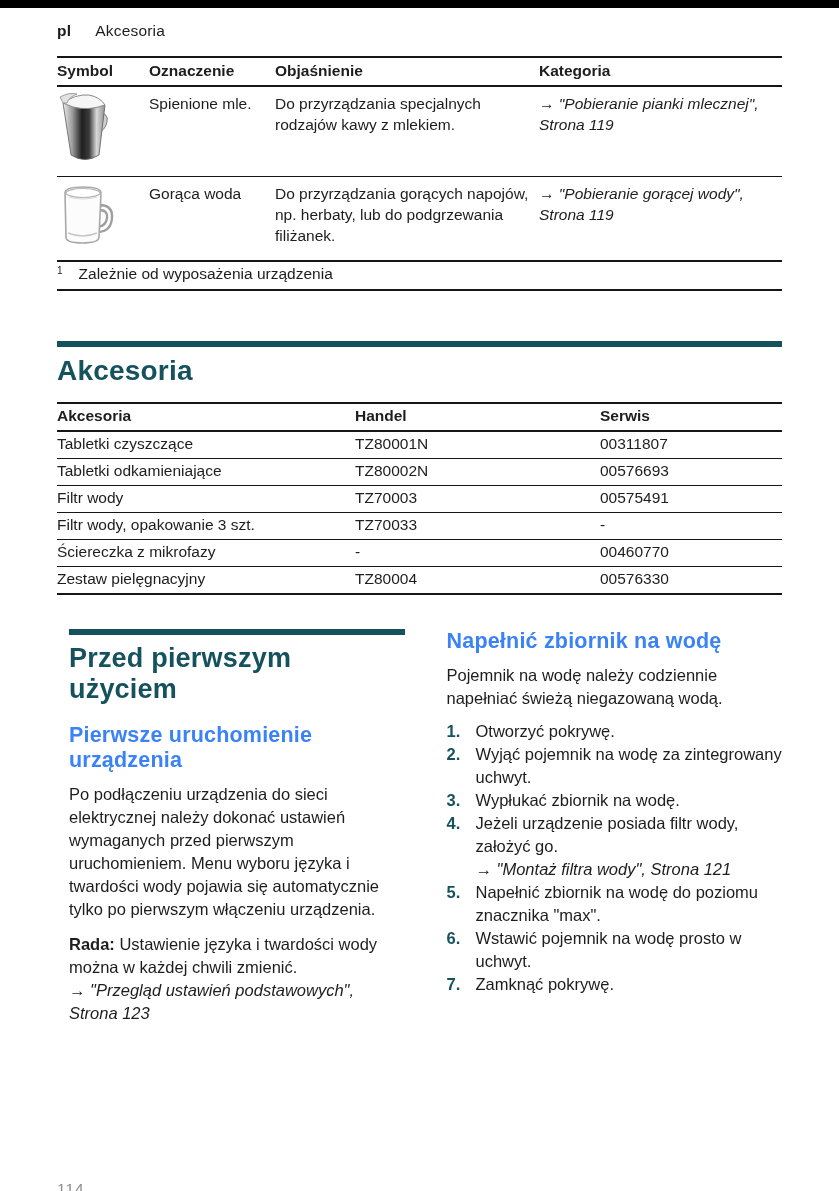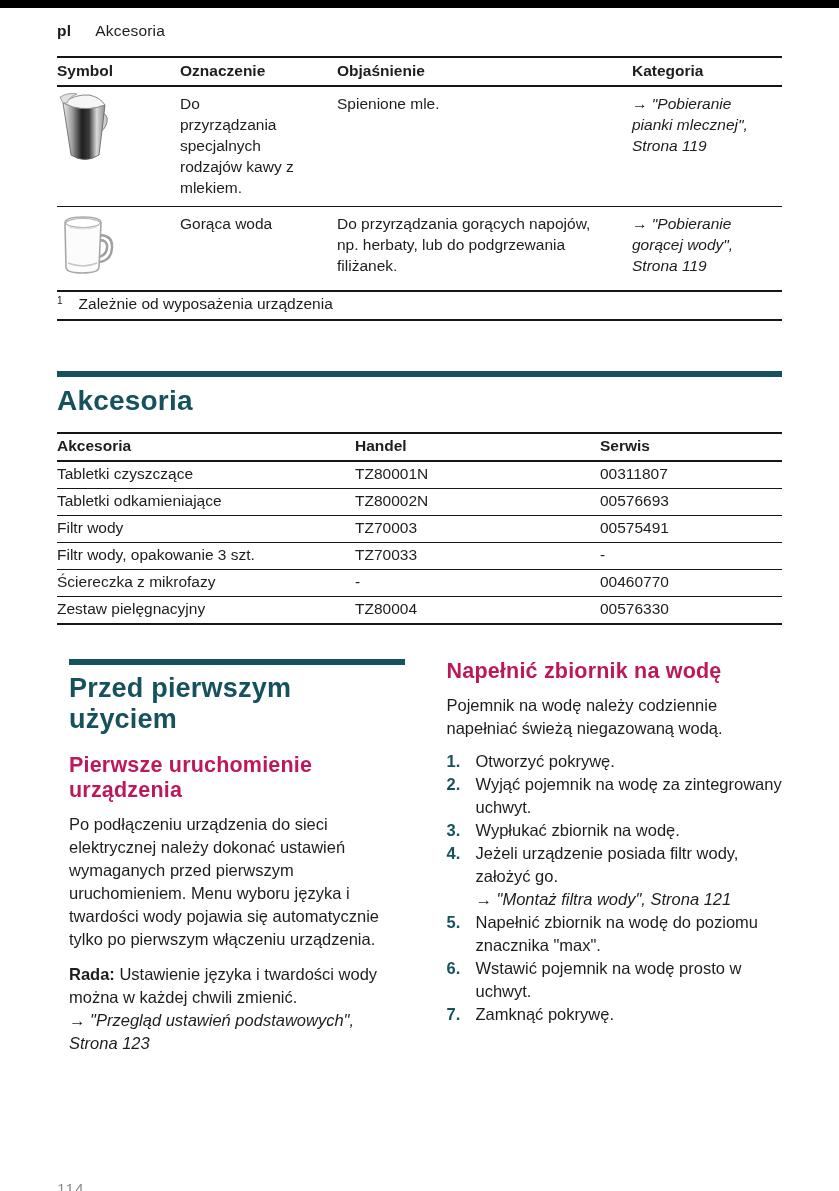--- a/index.html
+++ b/index.html
@@ -11,36 +11,36 @@
   }
   .top-edge { position:absolute; top:0; left:0; width:839px; height:8px; background:#000; }
   .content { padding:0 57px; }
 
   
   .page-header { margin-top:22px; font-size:15.5px; letter-spacing:.2px; }
   .page-header .lang { font-weight:bold; margin-right:24px; }
 
   
   .t1 { margin-top:16px; border-top:2.5px solid #161616; border-bottom:2.5px solid #161616; font-size:15.5px; }
-  .t1-row { display:grid; grid-template-columns:92px 126px 264px 1fr;gap:31px; }
+  .t1-row { display:grid; grid-template-columns:92px 126px 264px 1fr; }
   .t1-head { border-bottom:2px solid #161616; font-weight:bold; }
   .t1-head > div { padding:4px 6px 5px 0; }
   .t1-body { border-bottom:1.5px solid #161616; }
   .t1-body.last { border-bottom:2px solid #161616; }
   .t1-body > div { padding:6px 10px 8px 0; line-height:21px; }
   .t1-sym { padding:4px 0 6px 2px !important; }
   .ref { font-style:italic; }
   .arrow { font-style:normal; }
   .t1-foot { padding:3px 0 6px; font-size:15.5px; }
   .t1-foot sup { font-size:10px; margin-right:16px; vertical-align:top; }
 
   
   .rule { height:6px; background:#15525e; }
   .h-big { font-size:28px; font-weight:bold; color:#15525e; margin:8px 0 0; letter-spacing:.2px; }
-  .h-sub { font-size:21.5px; font-weight:bold; color:#be185d; line-height:25px; letter-spacing:.2px; }
+  .h-sub { font-size:21.5px; font-weight:bold; color:#3b82f6; line-height:25px; letter-spacing:.2px; }
 
   .sec-akcesoria { margin-top:50px; }
   .sec-akcesoria p { margin-top:13px; font-size:16.5px; line-height:22px; }
 
   
   .t2 { margin-top:15px; border-top:2.5px solid #161616; font-size:15.5px; }
   .t2-row { display:grid; grid-template-columns:298px 245px 1fr; border-bottom:1.8px solid #161616; }
   .t2-row > div { padding:3px 6px 5px 0; }
   .t2-head { font-weight:bold; border-bottom:2px solid #161616; }
   .t2-row.last { border-bottom:2.5px solid #161616; }
@@ -96,22 +96,22 @@
               <stop offset="0.8" stop-color="#d9d9d9"></stop>
               <stop offset="1" stop-color="#8f8f8f"></stop>
             </linearGradient>
           </defs>
           <path d="M38 20 Q50 22 48 31 Q46 40 38 42 L36 36 Q42 35 43 30 Q44 25 36 25 Z" fill="#cfcfcf" stroke="#7e7e7e" stroke-width="1"></path>
           <path d="M4 12 L12 64 Q26 73 40 64 L46 14 Q24 4 4 12 Z" fill="url(#metal)" stroke="#5c5c5c" stroke-width="0.8"></path>
           <path d="M4 12 Q16 3 30 4 Q41 6 46 14 Q30 20 14 16 Z" fill="#f6f6f6" stroke="#8a8a8a" stroke-width="1"></path>
           <path d="M4 12 L1 6 Q10 1 18 3 Q10 6 8 12 Z" fill="#e2e2e2" stroke="#8a8a8a" stroke-width="0.8"></path>
         </svg>
       </div>
+      <div>Spienione mle.</div>
       <div>Do przyrządzania specjalnych rodzajów kawy z mlekiem.</div>
-      <div>Spienione mle.</div>
       <div>
         <span class="arrow">→</span>
         <span class="ref">"Pobieranie pianki mlecznej", Strona 119</span>
       </div>
     </div>
 
     <div class="t1-row t1-body last">
       <div class="t1-sym">
         <svg width="56" height="68" viewBox="0 0 56 68" aria-hidden="true">
           <path d="M42 24 Q54 25 53 37 Q52 50 40 51 L39 46 Q47 45 48 37 Q49 29 40 29 Z" fill="none" stroke="#9f9f9f" stroke-width="2.4"></path>

